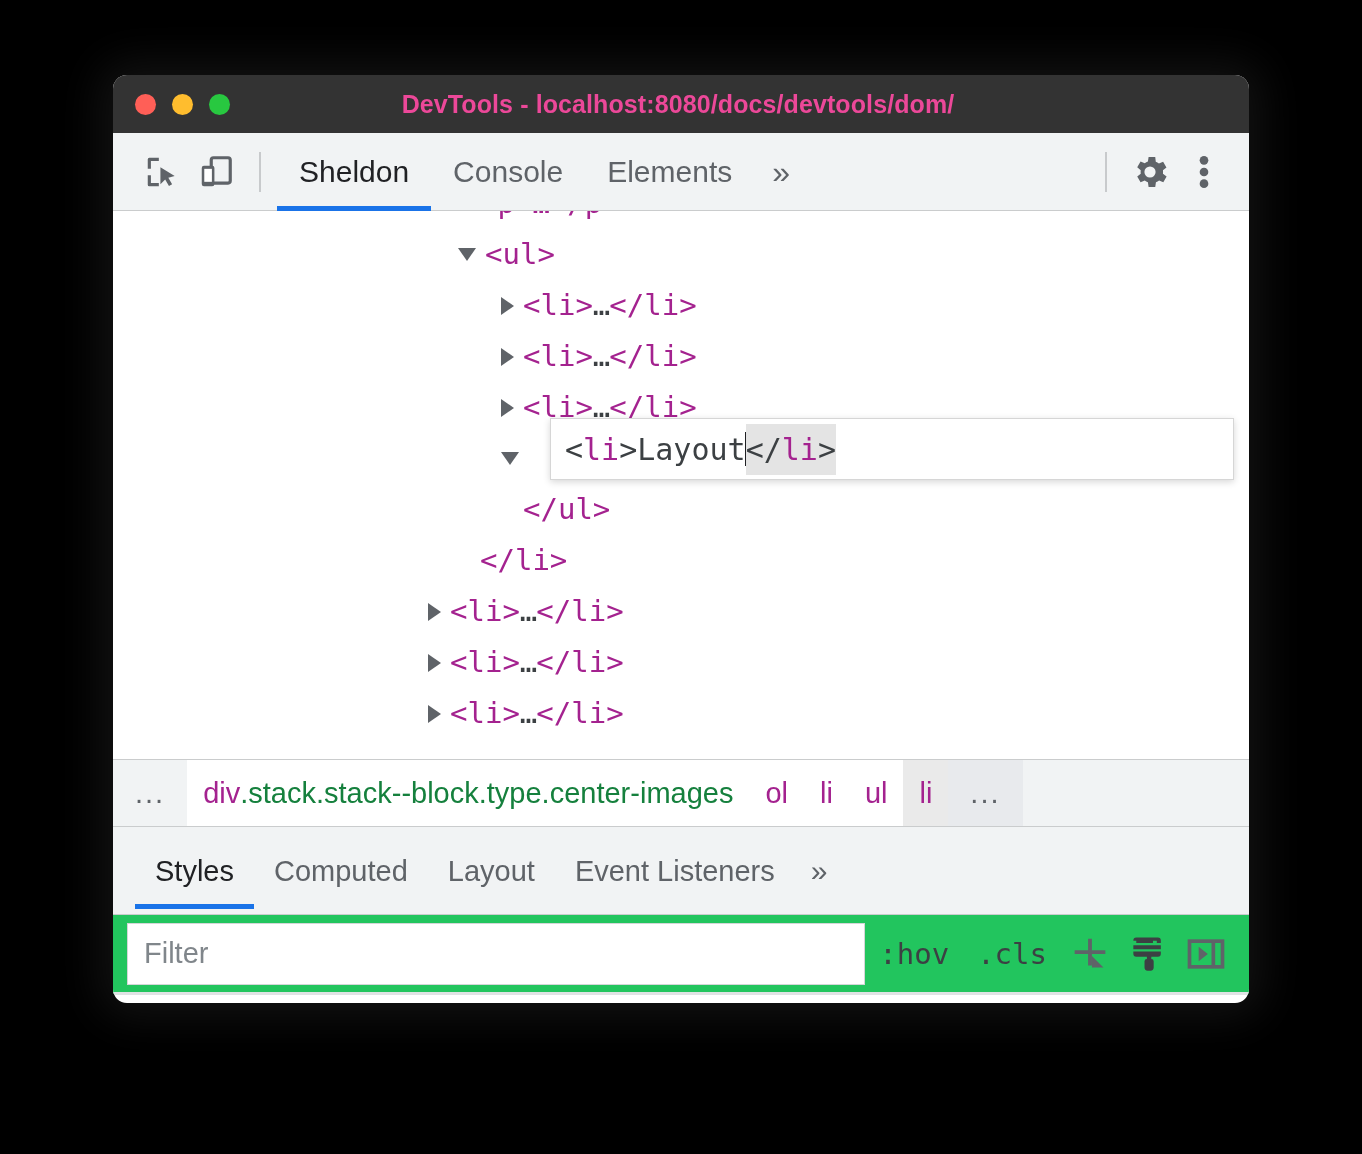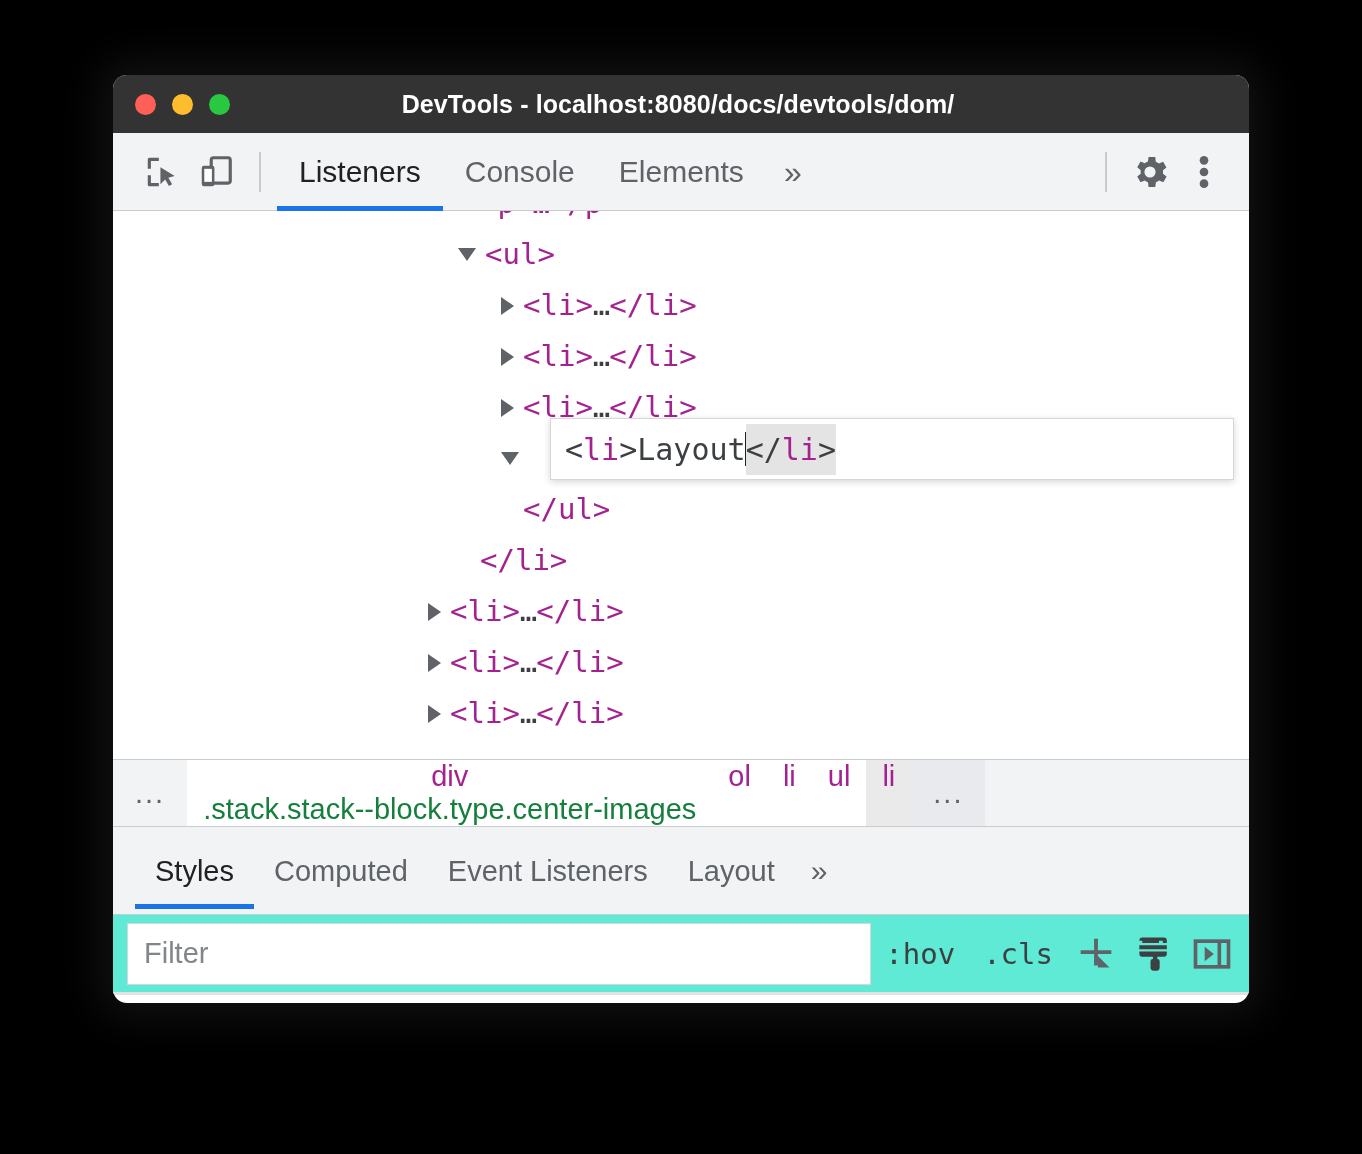--- a/index.html
+++ b/index.html
@@ -43,21 +43,21 @@
     height: 21px;
     border-radius: 50%;
   }
   .tl.red   { background: #ff5f57; }
   .tl.amber { background: #ffbd2e; }
   .tl.green { background: #28c840; }
   #window-title {
     position: absolute;
     left: 0; right: 6px;
     text-align: center;
-    color: #ffffff;
+    color: #ec4899;
     font-size: 25px;
     font-weight: bold;
     letter-spacing: 0.1px;
     pointer-events: none;
   }
 
   
   #main-toolbar {
     height: 78px;
     background: #f1f3f4;
@@ -203,21 +203,20 @@
     display: flex;
     align-items: stretch;
   }
   .crumb {
     display: flex;
     align-items: center;
     padding: 0 16px;
     color: #a4228f;
     cursor: pointer;
     white-space: nowrap;
-    flex-direction: column;
   }
   .crumb .cls { color: #15803d; }
   .crumb.selected { background: #eaeaea; }
 
   
   #styles-tabs {
     height: 88px;
     background: #f1f3f4;
     display: flex;
     align-items: center;
@@ -248,24 +247,24 @@
     font-size: 30px;
     color: #5f6368;
     padding: 0 16px;
     cursor: pointer;
     line-height: 76px;
   }
 
   
   #filter-bar {
     height: 80px;
-    background: #5eead4;
-    display: flex;
-    align-items: center;
-    padding: 0 8px 0 14px;
+    background: #22c55e;
+    display: flex;
+    align-items: center;
+    padding: 0 14px 0 14px;
     box-sizing: border-box;
     border-bottom: 3px solid #e0e2e4;
   }
   #filter-input {
     flex: 1;
     height: 62px;
     background: #ffffff;
     border: 1px solid #d4d6d8;
     border-radius: 0;
     font-size: 29px;
@@ -316,21 +315,21 @@
     </div>
     <div class="tb-icon-btn">
       <svg width="38" height="38" viewBox="0 0 24 24" aria-hidden="true">
         <rect x="9" y="3" width="12" height="16" rx="1.4" fill="none" stroke="#5f6368" stroke-width="2"></rect>
         <rect x="3" y="8" width="8" height="13" rx="1.4" fill="#5f6368"></rect>
         <rect x="4.6" y="10" width="4.8" height="8.2" fill="#ffffff"></rect>
       </svg>
     </div>
     <div class="tb-sep"></div>
 
-    <div class="tab active">Listeners</div>
+    <div class="tab active">Sheldon</div>
     <div class="tab">Console</div>
     <div class="tab">Elements</div>
     <div class="tab-more">»</div>
 
     <div class="tb-spacer"></div>
     <div class="tb-sep"></div>
     <div class="tb-icon-btn">
       <svg width="42" height="42" viewBox="0 0 24 24" aria-hidden="true">
         <path fill="#5f6368" d="M19.4 13a7.6 7.6 0 0 0 0-2l2-1.6-1.9-3.3-2.4 1a7.6 7.6 0 0 0-1.8-1L15 3.4h-3.8l-.4 2.6a7.6 7.6 0 0 0-1.8 1L6.6 6 4.7 9.3 6.7 11a7.6 7.6 0 0 0 0 2l-2 1.6 1.9 3.3 2.4-1c.55.43 1.16.78 1.8 1l.4 2.6H15l.4-2.6c.64-.25 1.25-.6 1.8-1l2.4 1 1.9-3.3-2.1-1.6zM12 15.2A3.2 3.2 0 1 1 12 8.8a3.2 3.2 0 0 1 0 6.4z"></path>
       </svg>
@@ -406,22 +405,22 @@
       <div class="crumb">li</div>
       <div class="crumb">ul</div>
       <div class="crumb selected">li</div>
     </div>
     <div class="crumb-ell trailing">...</div>
   </div>
 
   <div id="styles-tabs">
     <div class="stab active">Styles</div>
     <div class="stab">Computed</div>
+    <div class="stab">Layout</div>
     <div class="stab">Event Listeners</div>
-    <div class="stab">Layout</div>
     <div class="stab-more">»</div>
   </div>
 
   <div id="filter-bar">
     <input id="filter-input" type="text" placeholder="Filter" style="">
     <div class="fb-btn">:hov</div>
     <div class="fb-btn">.cls</div>
 
     <div class="fb-icon">
       <svg width="46" height="46" viewBox="0 0 24 24" aria-hidden="true">

